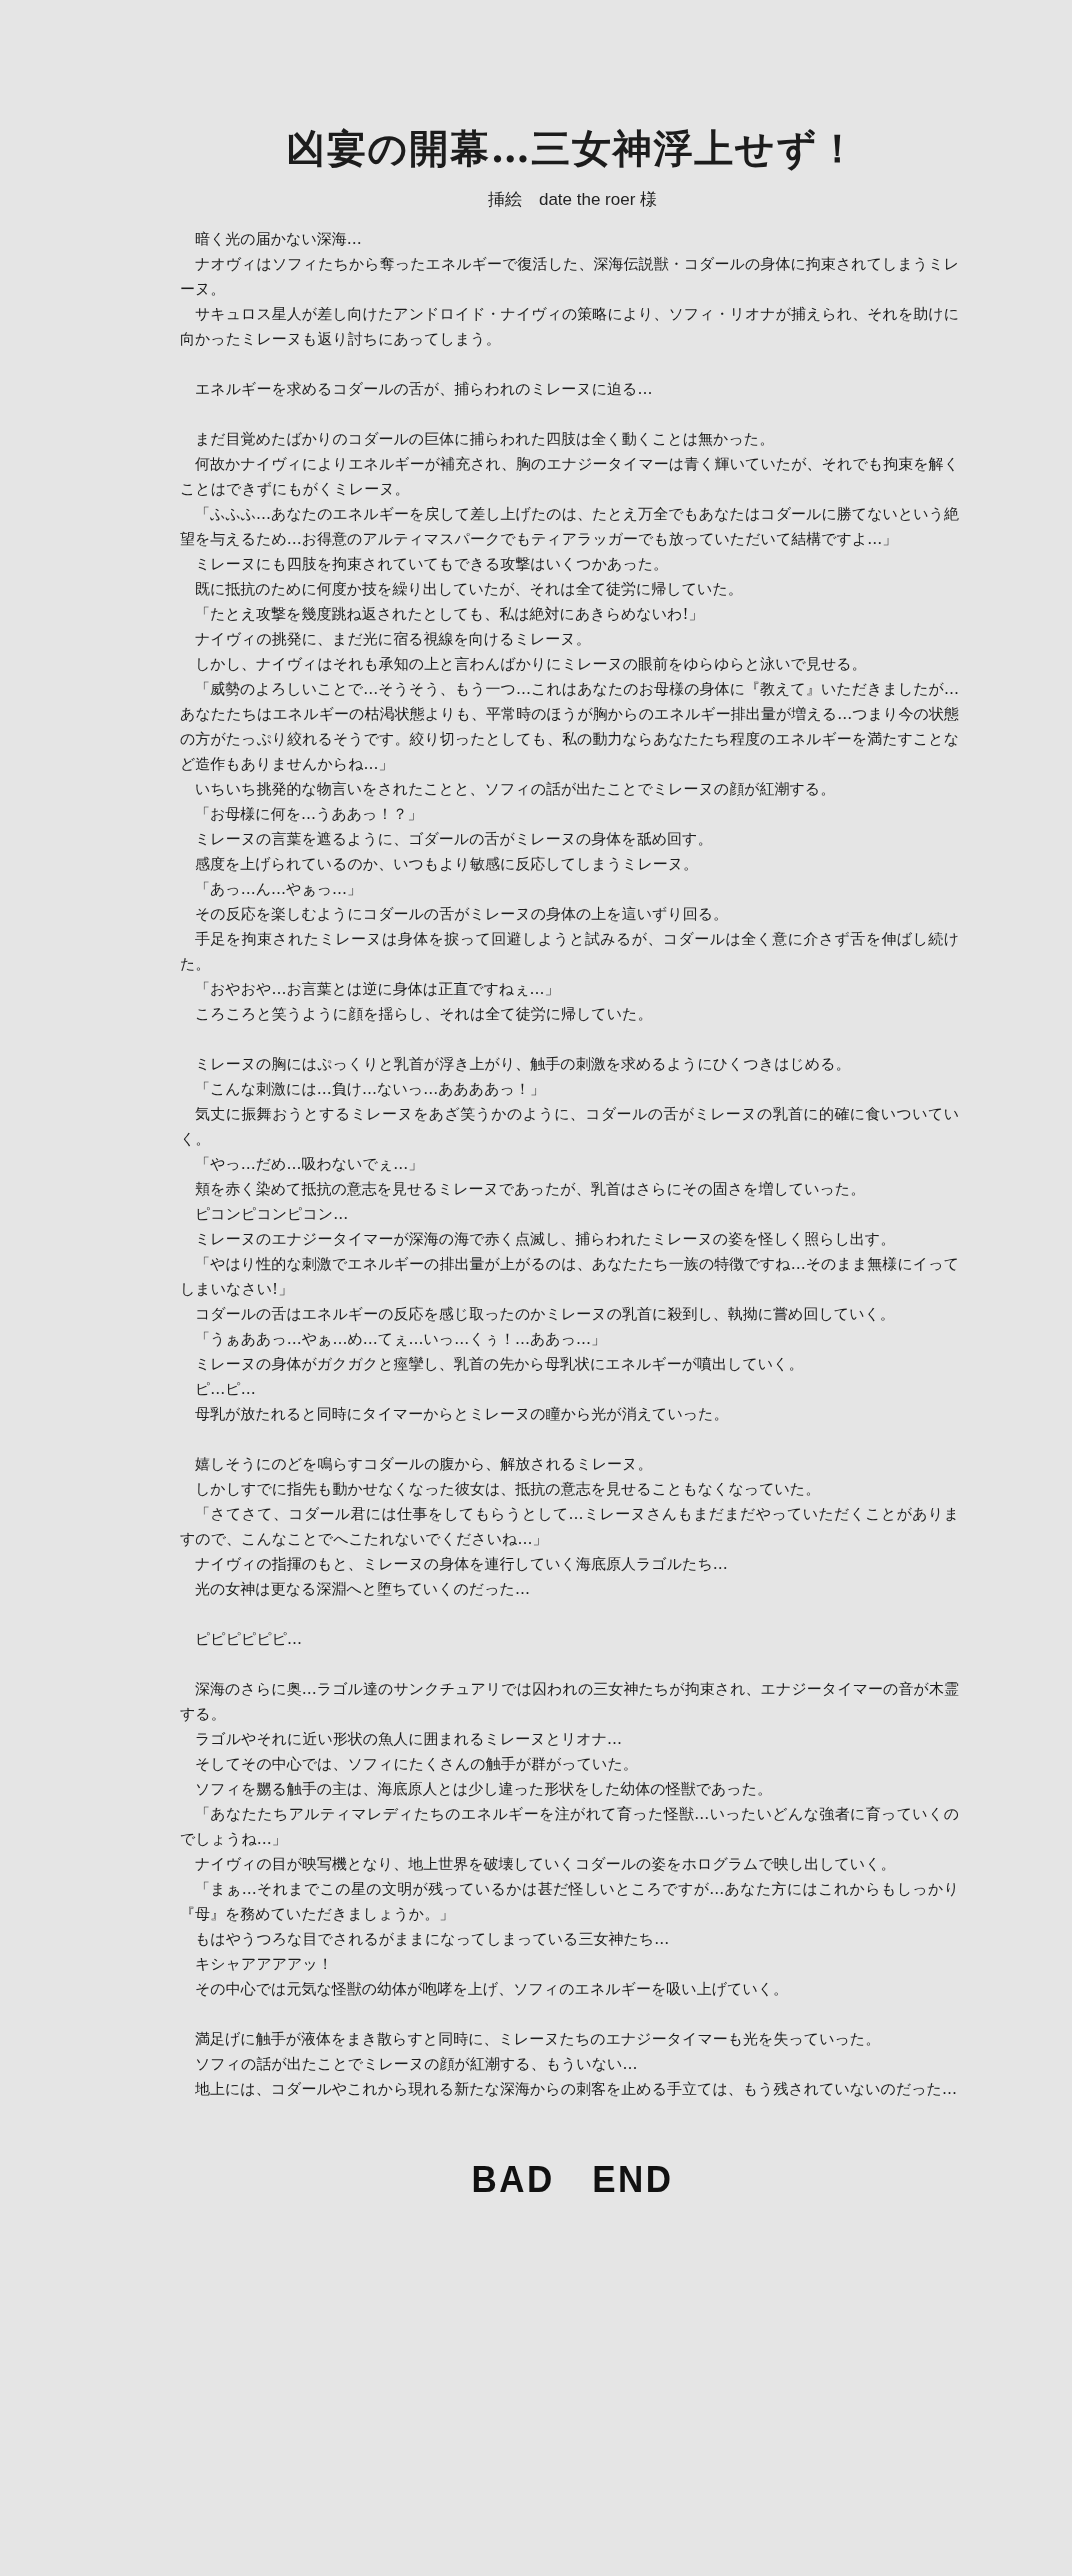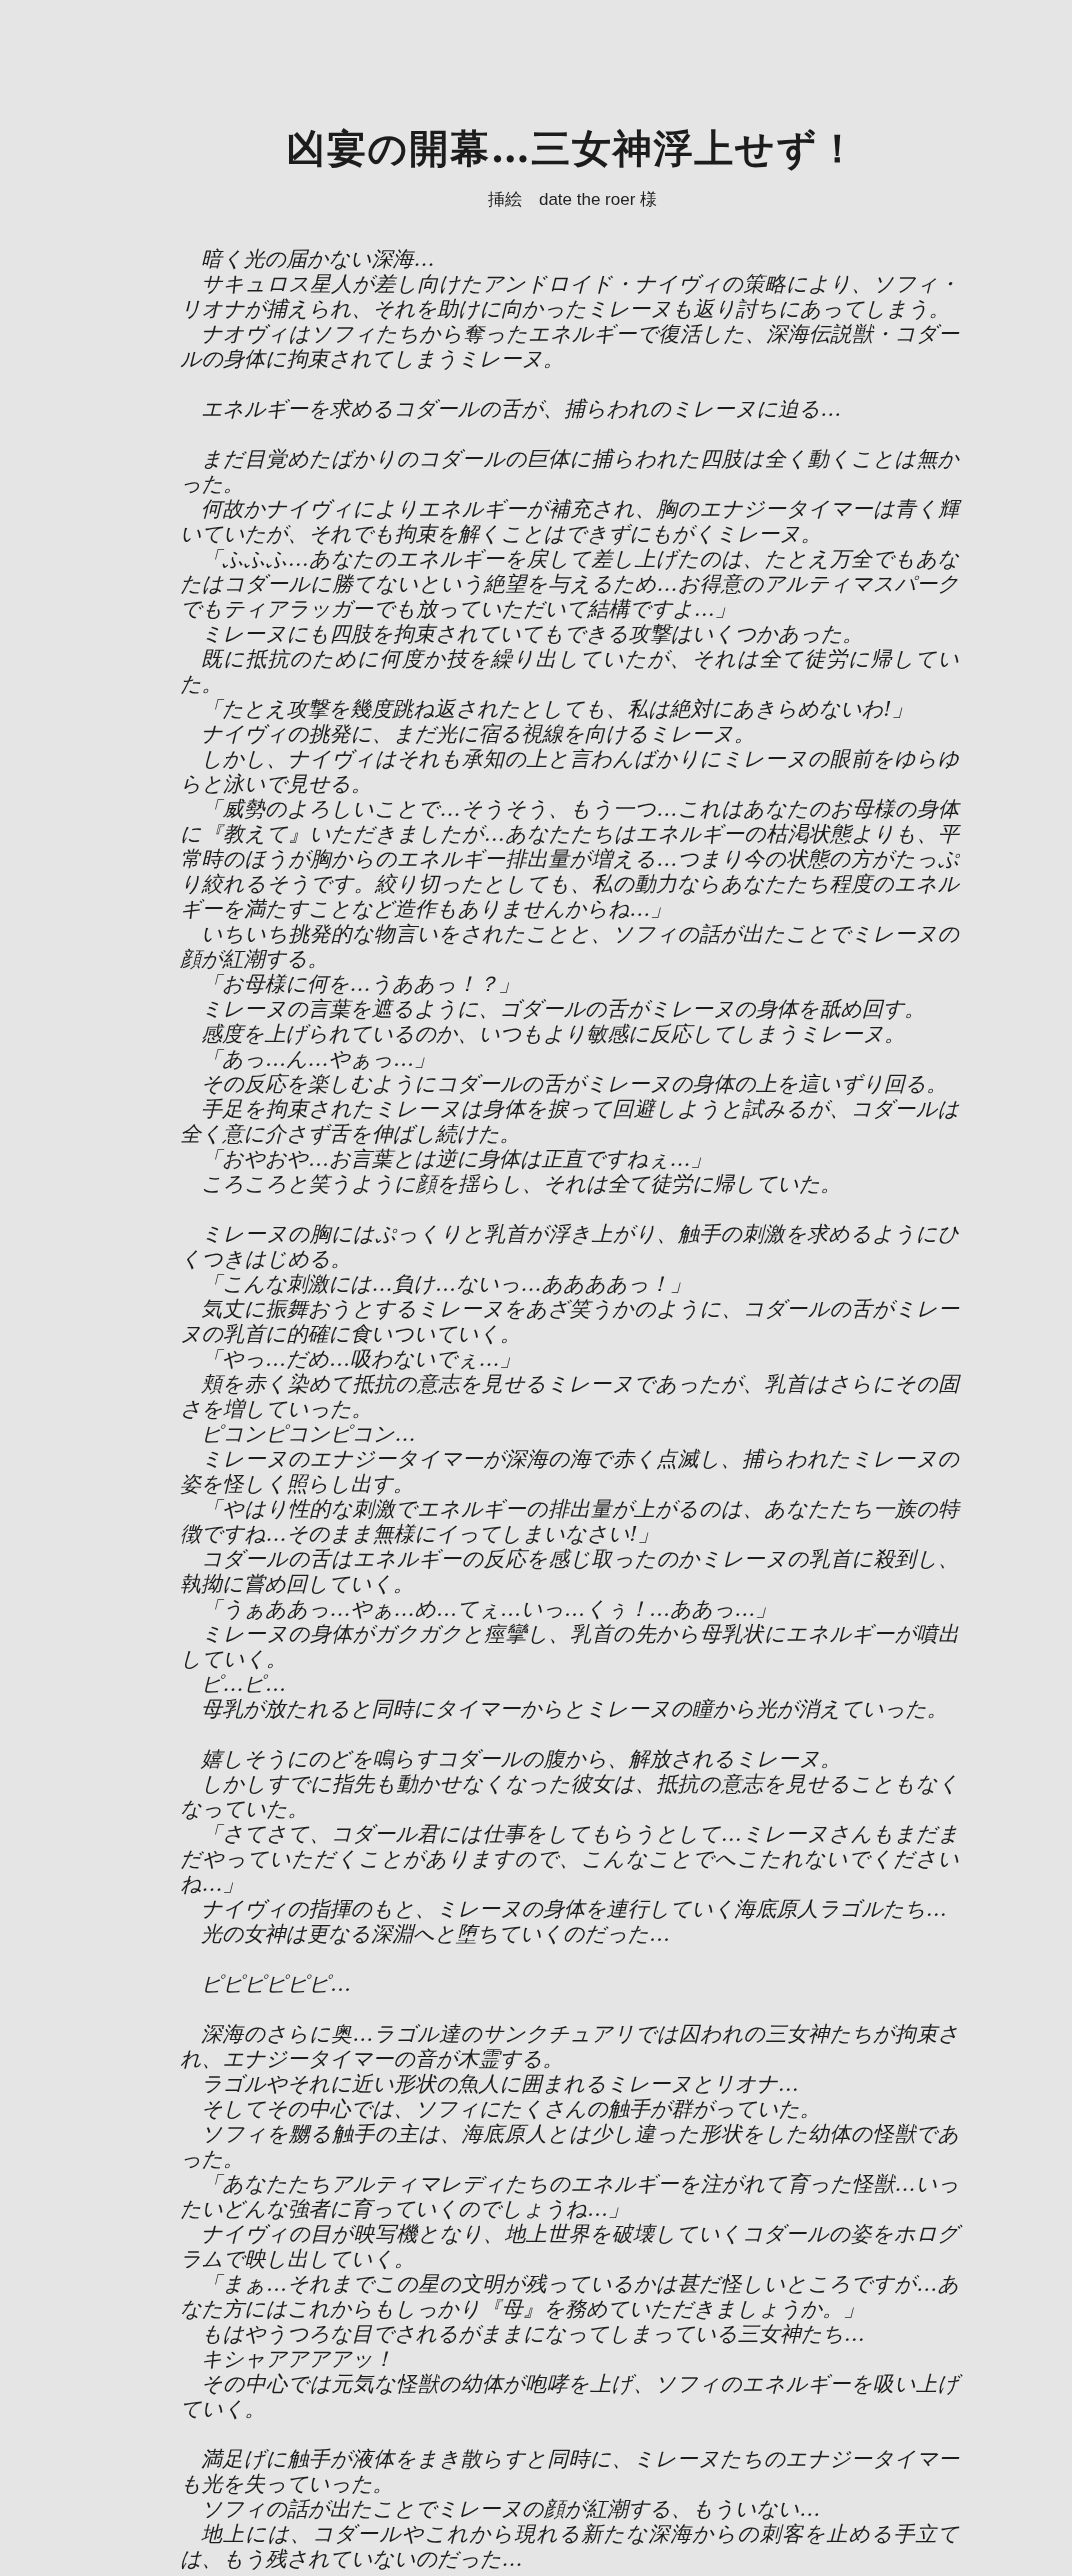--- a/index.html
+++ b/index.html
@@ -29,26 +29,25 @@
   .doc-credit {
     margin: 12px 0 0 0;
     text-align: center;
     font-size: 17px;
     font-weight: normal;
     color: #222;
     font-family: "Liberation Sans", "DejaVu Sans", sans-serif;
   }
   .story-body {
     width: 779px;
-    margin: 36px auto 0 144px;
-    font-size: 21px;
+    margin: 16px auto 0 144px;
+    font-size: 15px;
     line-height: 25px;
     text-align: justify;
     color: #1c1c1c;
-    font-style: italic;
   }
   .story-body p.para {
     margin: 0;
     text-indent: 1em;
   }
   .story-body div.blank {
     height: 25px;
   }
   .doc-ending {
     margin: 54px 0 0 0;
@@ -62,22 +61,22 @@
   }
 </style>
 </head>
 <body>
 
 <div class="page">
   <h1 class="doc-title">凶宴の開幕…三女神浮上せず！</h1>
   <div class="doc-credit">挿絵　date the roer 様</div>
   <div class="story-body">
       <p class="para">暗く光の届かない深海…</p>
+      <p class="para">ナオヴィはソフィたちから奪ったエネルギーで復活した、深海伝説獣・コダールの身体に拘束されてしまうミレーヌ。</p>
       <p class="para">サキュロス星人が差し向けたアンドロイド・ナイヴィの策略により、ソフィ・リオナが捕えられ、それを助けに向かったミレーヌも返り討ちにあってしまう。</p>
-      <p class="para">ナオヴィはソフィたちから奪ったエネルギーで復活した、深海伝説獣・コダールの身体に拘束されてしまうミレーヌ。</p>
       <div class="blank"></div>
       <p class="para">エネルギーを求めるコダールの舌が、捕らわれのミレーヌに迫る…</p>
       <div class="blank"></div>
       <p class="para">まだ目覚めたばかりのコダールの巨体に捕らわれた四肢は全く動くことは無かった。</p>
       <p class="para">何故かナイヴィによりエネルギーが補充され、胸のエナジータイマーは青く輝いていたが、それでも拘束を解くことはできずにもがくミレーヌ。</p>
       <p class="para">「ふふふ…あなたのエネルギーを戻して差し上げたのは、たとえ万全でもあなたはコダールに勝てないという絶望を与えるため…お得意のアルティマスパークでもティアラッガーでも放っていただいて結構ですよ…」</p>
       <p class="para">ミレーヌにも四肢を拘束されていてもできる攻撃はいくつかあった。</p>
       <p class="para">既に抵抗のために何度か技を繰り出していたが、それは全て徒労に帰していた。</p>
       <p class="para">「たとえ攻撃を幾度跳ね返されたとしても、私は絶対にあきらめないわ!」</p>
       <p class="para">ナイヴィの挑発に、まだ光に宿る視線を向けるミレーヌ。</p>

